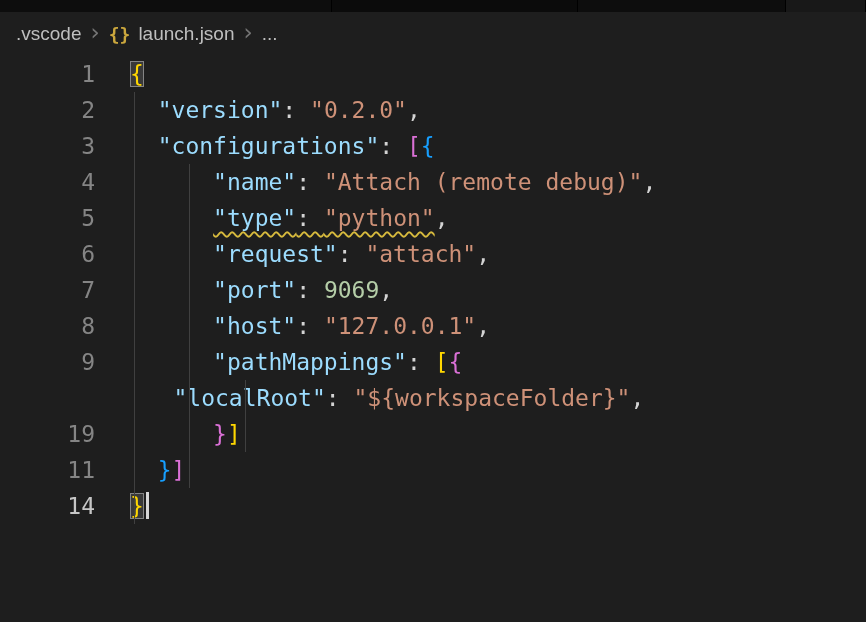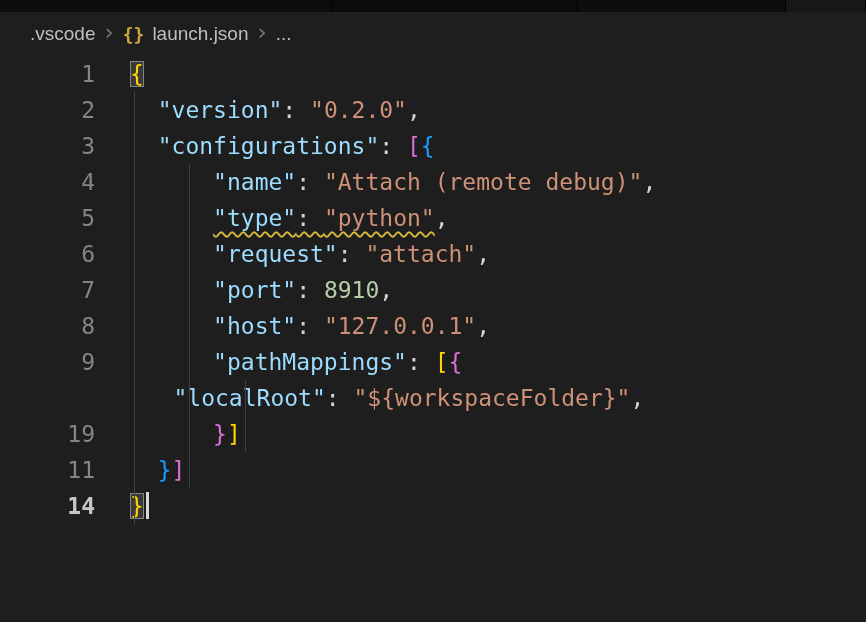--- a/index.html
+++ b/index.html
@@ -8,35 +8,35 @@
 
   
   .tab-strip { height:12px; width:100%; display:flex; background:#0e0e0e; }
   .tab-strip .seg { height:100%; border-right:1px solid #000; }
   .seg1 { width:332px; background:#0d0d0d; }
   .seg2 { width:246px; background:#0b0b0b; }
   .seg3 { width:208px; background:#0d0d0d; }
   .seg4 { flex:1; background:#181818; border-right:none; }
 
   
-  .breadcrumb { height:44px; display:flex; align-items:center; padding-left:30px;
+  .breadcrumb { height:44px; display:flex; align-items:center; padding-left:16px;
     font-family:"Liberation Sans", sans-serif; font-size:19px; color:var(--crumb,#BFBFBF); }
   .crumb { cursor:pointer; }
   .crumb.file { display:flex; align-items:center; }
   .chev { color:#757575; font-size:23px; line-height:1; margin:0 9px; transform:translateY(-2px);
     font-family:"DejaVu Sans", sans-serif; }
   .json-icon { color:var(--crumbIcon,#CBA73D); font-family:"DejaVu Sans Mono", monospace;
     font-size:18px; font-weight:bold; margin-right:8px; }
 
   
   .code-area { position:relative; font-family:"DejaVu Sans Mono", monospace;
     font-size:23px; line-height:36px; }
   .code-line { display:flex; height:36px; white-space:pre; }
   .gutter { width:95px; flex:none; text-align:right; color:var(--gutter,#858585); user-select:none; }
-  .code-line.active .gutter { color:var(--gutterActive,#C6C6C6);font-weight:bold; }
+  .code-line.active .gutter { color:var(--gutterActive,#C6C6C6); }
   .line-content { margin-left:35px; }
 
   .tok-key   { color:var(--key,#9CDCFE); }
   .tok-str   { color:var(--str,#CE9178); }
   .tok-num   { color:var(--num,#B5CEA8); }
   .tok-punct { color:var(--punct,#D4D4D4); }
   .tok-plain { color:var(--punct,#D4D4D4); }
   .tok-b1    { color:var(--b1,#FFD700); }
   .tok-b2    { color:var(--b2,#DA70D6); }
   .tok-b3    { color:var(--b3,#179FFF); }
@@ -81,21 +81,21 @@
     <div class="guide" style="left:calc(4ch + 4px); top:108px; height:324px;"></div>
     <div class="guide" style="left:calc(8ch + 4px); top:324px; height:72px;"></div>
   </div>
   <div id="lines">
       <div class="code-line"><div class="gutter">1</div><div class="line-content"><span class="tok-b1 match">{</span></div></div>
       <div class="code-line"><div class="gutter">2</div><div class="line-content"><span class="tok-plain">  </span><span class="tok-key">"version"</span><span class="tok-punct">: </span><span class="tok-str">"0.2.0"</span><span class="tok-punct">,</span></div></div>
       <div class="code-line"><div class="gutter">3</div><div class="line-content"><span class="tok-plain">  </span><span class="tok-key">"configurations"</span><span class="tok-punct">: </span><span class="tok-b2">[</span><span class="tok-b3">{</span></div></div>
       <div class="code-line"><div class="gutter">4</div><div class="line-content"><span class="tok-plain">      </span><span class="tok-key">"name"</span><span class="tok-punct">: </span><span class="tok-str">"Attach (remote debug)"</span><span class="tok-punct">,</span></div></div>
       <div class="code-line"><div class="gutter">5</div><div class="line-content"><span class="tok-plain">      </span><span class="tok-key squiggle">"type"</span><span class="tok-punct squiggle">: </span><span class="tok-str squiggle">"python"</span><span class="tok-punct">,</span></div></div>
       <div class="code-line"><div class="gutter">6</div><div class="line-content"><span class="tok-plain">      </span><span class="tok-key">"request"</span><span class="tok-punct">: </span><span class="tok-str">"attach"</span><span class="tok-punct">,</span></div></div>
-      <div class="code-line"><div class="gutter">7</div><div class="line-content"><span class="tok-plain">      </span><span class="tok-key">"port"</span><span class="tok-punct">: </span><span class="tok-num">8910</span><span class="tok-punct">,</span></div></div>
+      <div class="code-line"><div class="gutter">7</div><div class="line-content"><span class="tok-plain">      </span><span class="tok-key">"port"</span><span class="tok-punct">: </span><span class="tok-num">9069</span><span class="tok-punct">,</span></div></div>
       <div class="code-line"><div class="gutter">8</div><div class="line-content"><span class="tok-plain">      </span><span class="tok-key">"host"</span><span class="tok-punct">: </span><span class="tok-str">"127.0.0.1"</span><span class="tok-punct">,</span></div></div>
       <div class="code-line"><div class="gutter">9</div><div class="line-content"><span class="tok-plain">      </span><span class="tok-key">"pathMappings"</span><span class="tok-punct">: </span><span class="tok-b1">[</span><span class="tok-b2">{</span></div></div>
       <div class="code-line"><div class="line-content"><span class="tok-plain">          </span><span class="tok-key">"localRoot"</span><span class="tok-punct">: </span><span class="tok-str">"${workspaceFolder}"</span><span class="tok-punct">,</span></div></div>
       <div class="code-line"><div class="gutter">19</div><div class="line-content"><span class="tok-plain">      </span><span class="tok-b2">}</span><span class="tok-b1">]</span></div></div>
       <div class="code-line"><div class="gutter">11</div><div class="line-content"><span class="tok-plain">  </span><span class="tok-b3">}</span><span class="tok-b2">]</span></div></div>
       <div class="code-line active"><div class="gutter">14</div><div class="line-content"><span class="tok-b1 match">}</span><span class="cursor"></span></div></div>
     </div>
 </div>
 
 </body></html>

